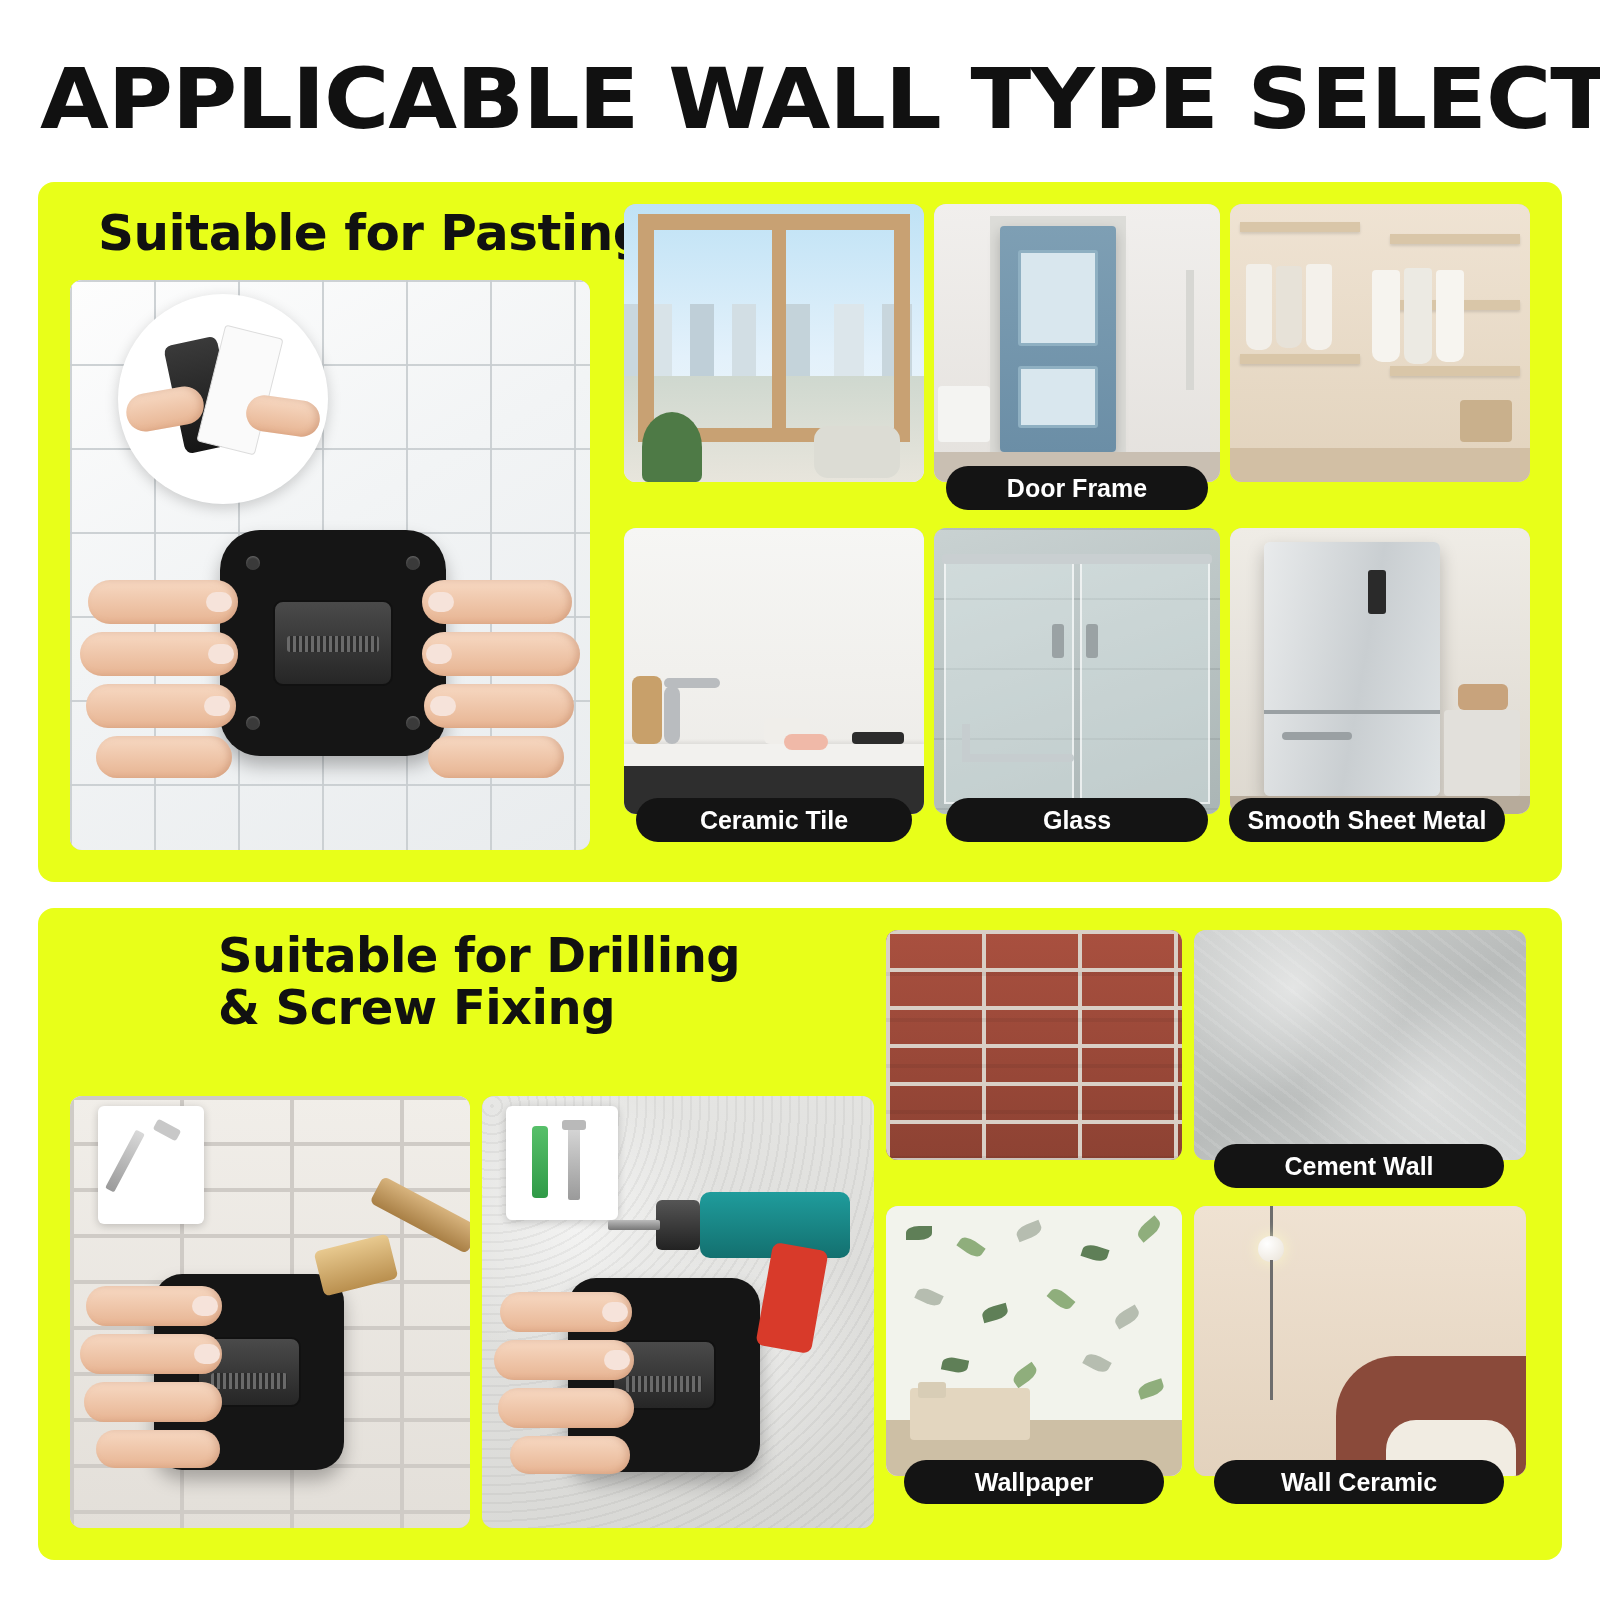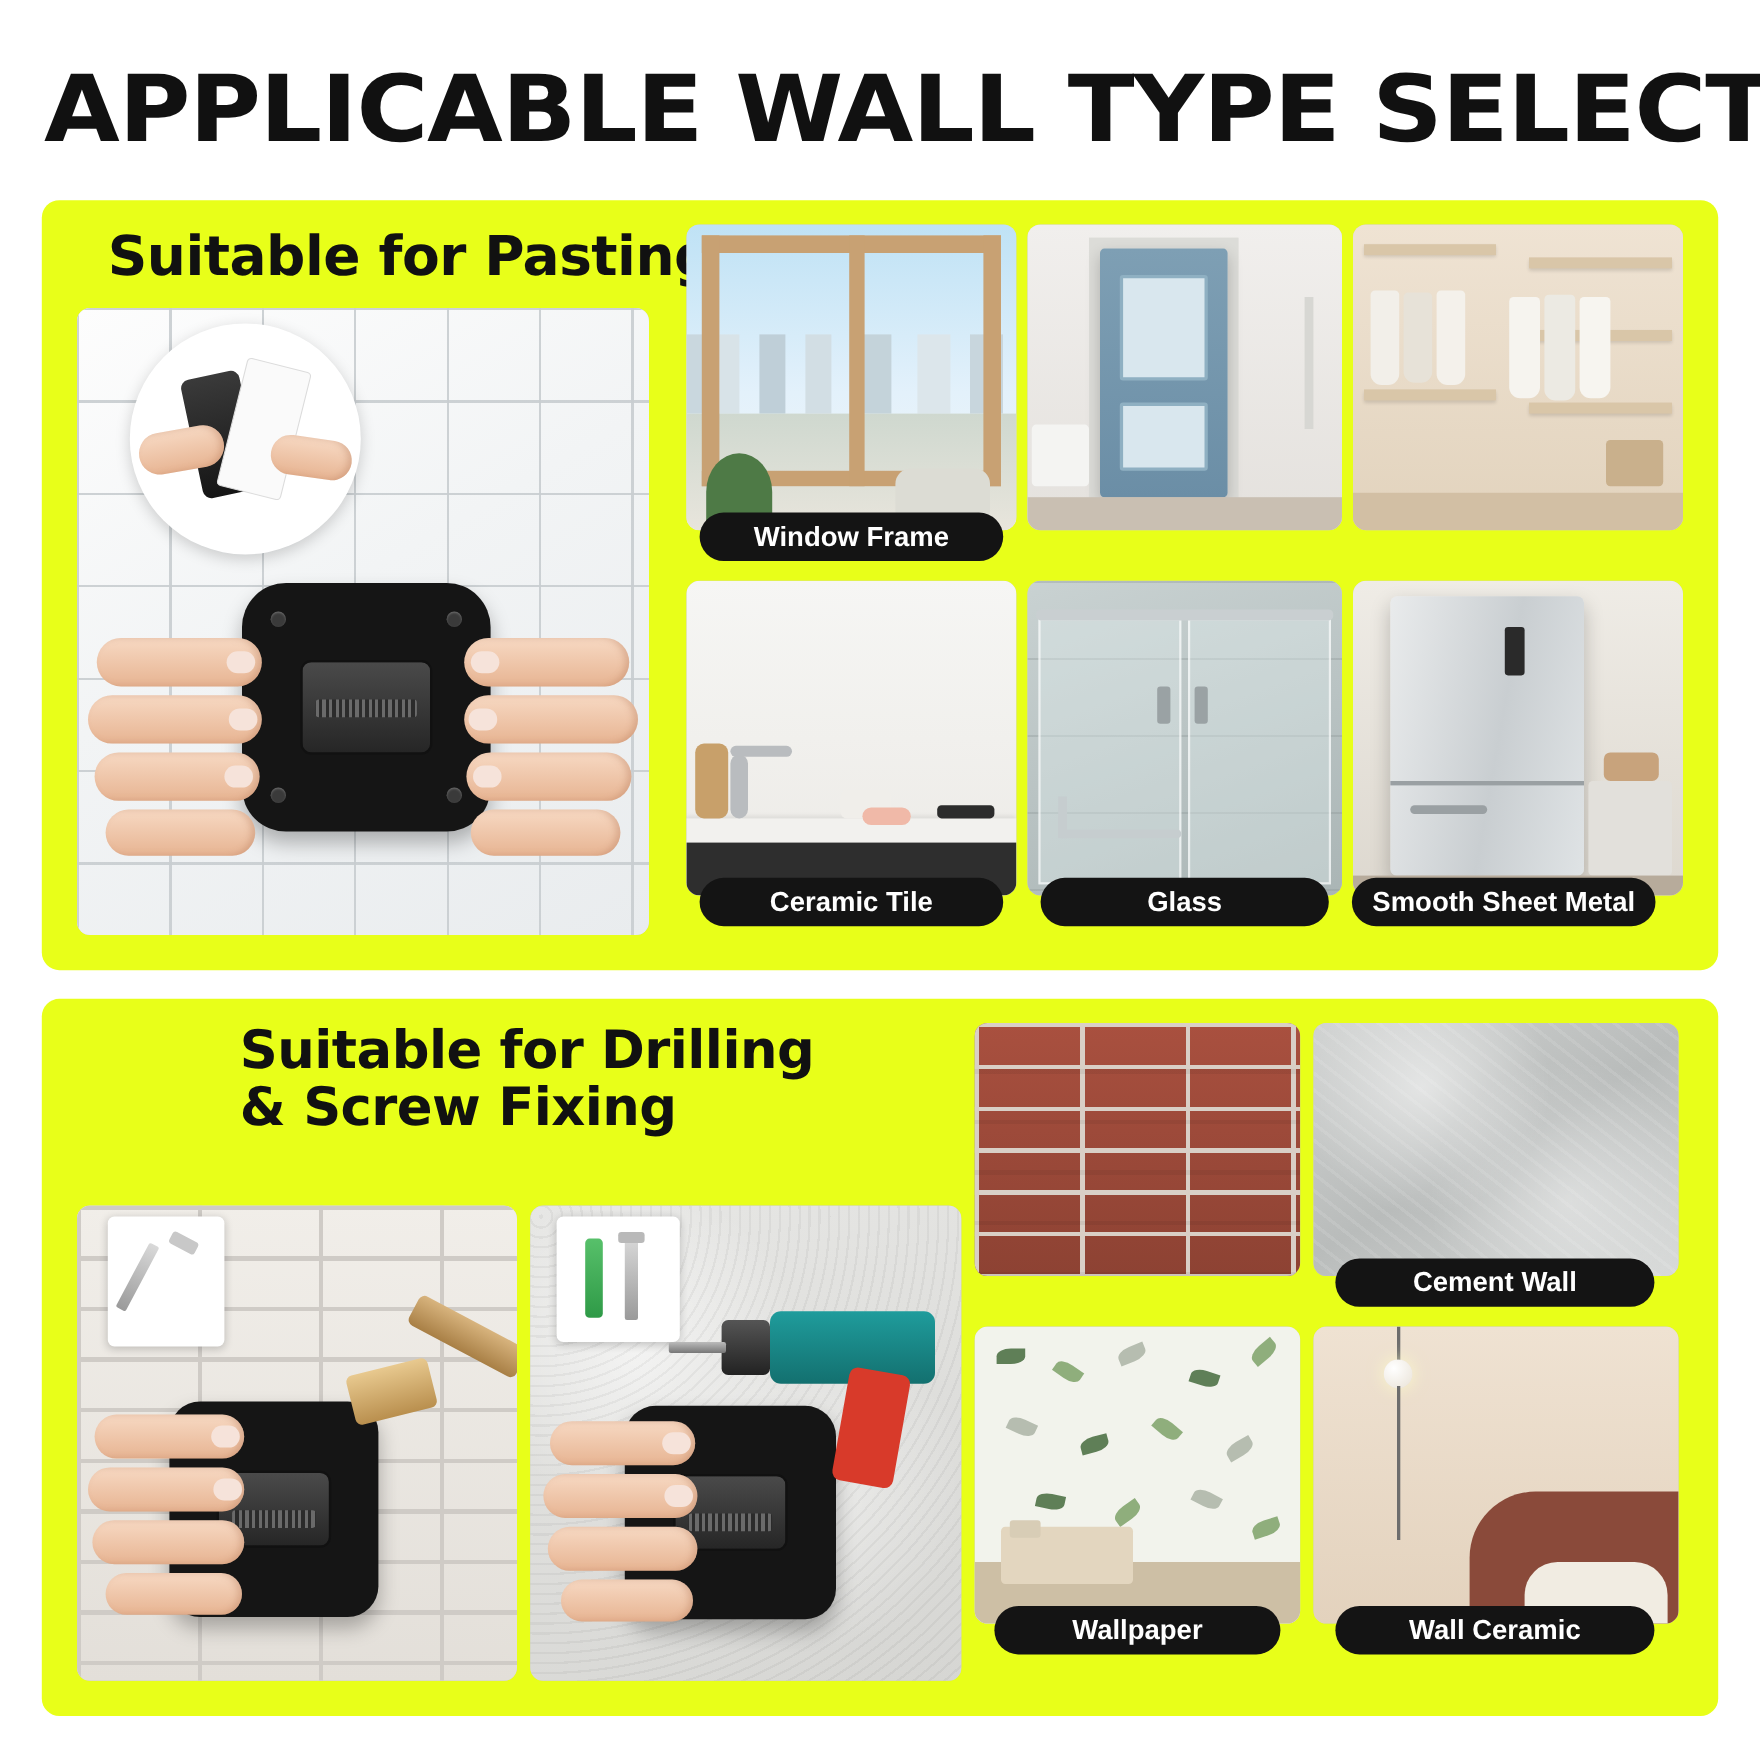--- a/index.html
+++ b/index.html
@@ -308,33 +308,33 @@
       <div class="city-band"></div>
       <div class="ground"></div>
       <div class="frame-bar" style="left:14px; top:10px; right:14px; height:16px;"></div>
       <div class="frame-bar" style="left:14px; bottom:40px; right:14px; height:14px;"></div>
       <div class="frame-bar" style="left:14px; top:10px; width:16px; bottom:40px;"></div>
       <div class="frame-bar" style="right:14px; top:10px; width:16px; bottom:40px;"></div>
       <div class="frame-bar" style="left:148px; top:10px; width:14px; bottom:40px;"></div>
       <div style="position:absolute; left:18px; bottom:0; width:60px; height:70px; background:#4e7a46; border-radius:50% 50% 10% 10%;"></div>
       <div style="position:absolute; right:24px; bottom:4px; width:86px; height:52px; background:#dcdcd4; border-radius:14px;"></div>
     </div>
-    <div class="caption" style="left:598px; top:284px; width:276px;">Window Frame</div>
 
     <div class="photo" style="left:896px; top:22px; width:286px; height:278px;">
       <div class="inner room-wall"></div>
       <div style="position:absolute; left:56px; top:12px; width:136px; bottom:26px; background:#dcdcd8;"></div>
       <div class="door" style="left:66px; top:22px; width:116px; bottom:30px;">
         <div class="panel-in" style="left:18px; top:24px; right:18px; height:96px;"></div>
         <div class="panel-in" style="left:18px; top:140px; right:18px; height:62px;"></div>
       </div>
       <div style="position:absolute; left:4px; bottom:40px; width:52px; height:56px; background:#f4f4f2; border-radius:4px;"></div>
       <div style="position:absolute; left:0; right:0; bottom:0; height:30px; background:#c9bfb2;"></div>
       <div style="position:absolute; right:26px; top:66px; width:8px; height:120px; background:#d7d7d3;"></div>
     </div>
+    <div class="caption" style="left:908px; top:284px; width:262px;">Door Frame</div>
 
     <div class="photo" style="left:1192px; top:22px; width:300px; height:278px;">
       <div class="inner closet"></div>
       <div class="shelf" style="left:10px; top:18px; width:120px; height:10px;"></div>
       <div class="shelf" style="right:10px; top:30px; width:130px; height:10px;"></div>
       <div class="shelf" style="right:10px; top:96px; width:130px; height:10px;"></div>
       <div class="shelf" style="right:10px; top:162px; width:130px; height:10px;"></div>
       <div class="shelf" style="left:10px; top:150px; width:120px; height:10px;"></div>
       <div class="cloth" style="left:16px; top:60px; width:26px; height:86px; background:#f2efe9;"></div>
       <div class="cloth" style="left:46px; top:62px; width:26px; height:82px; background:#e7e2d8;"></div>

